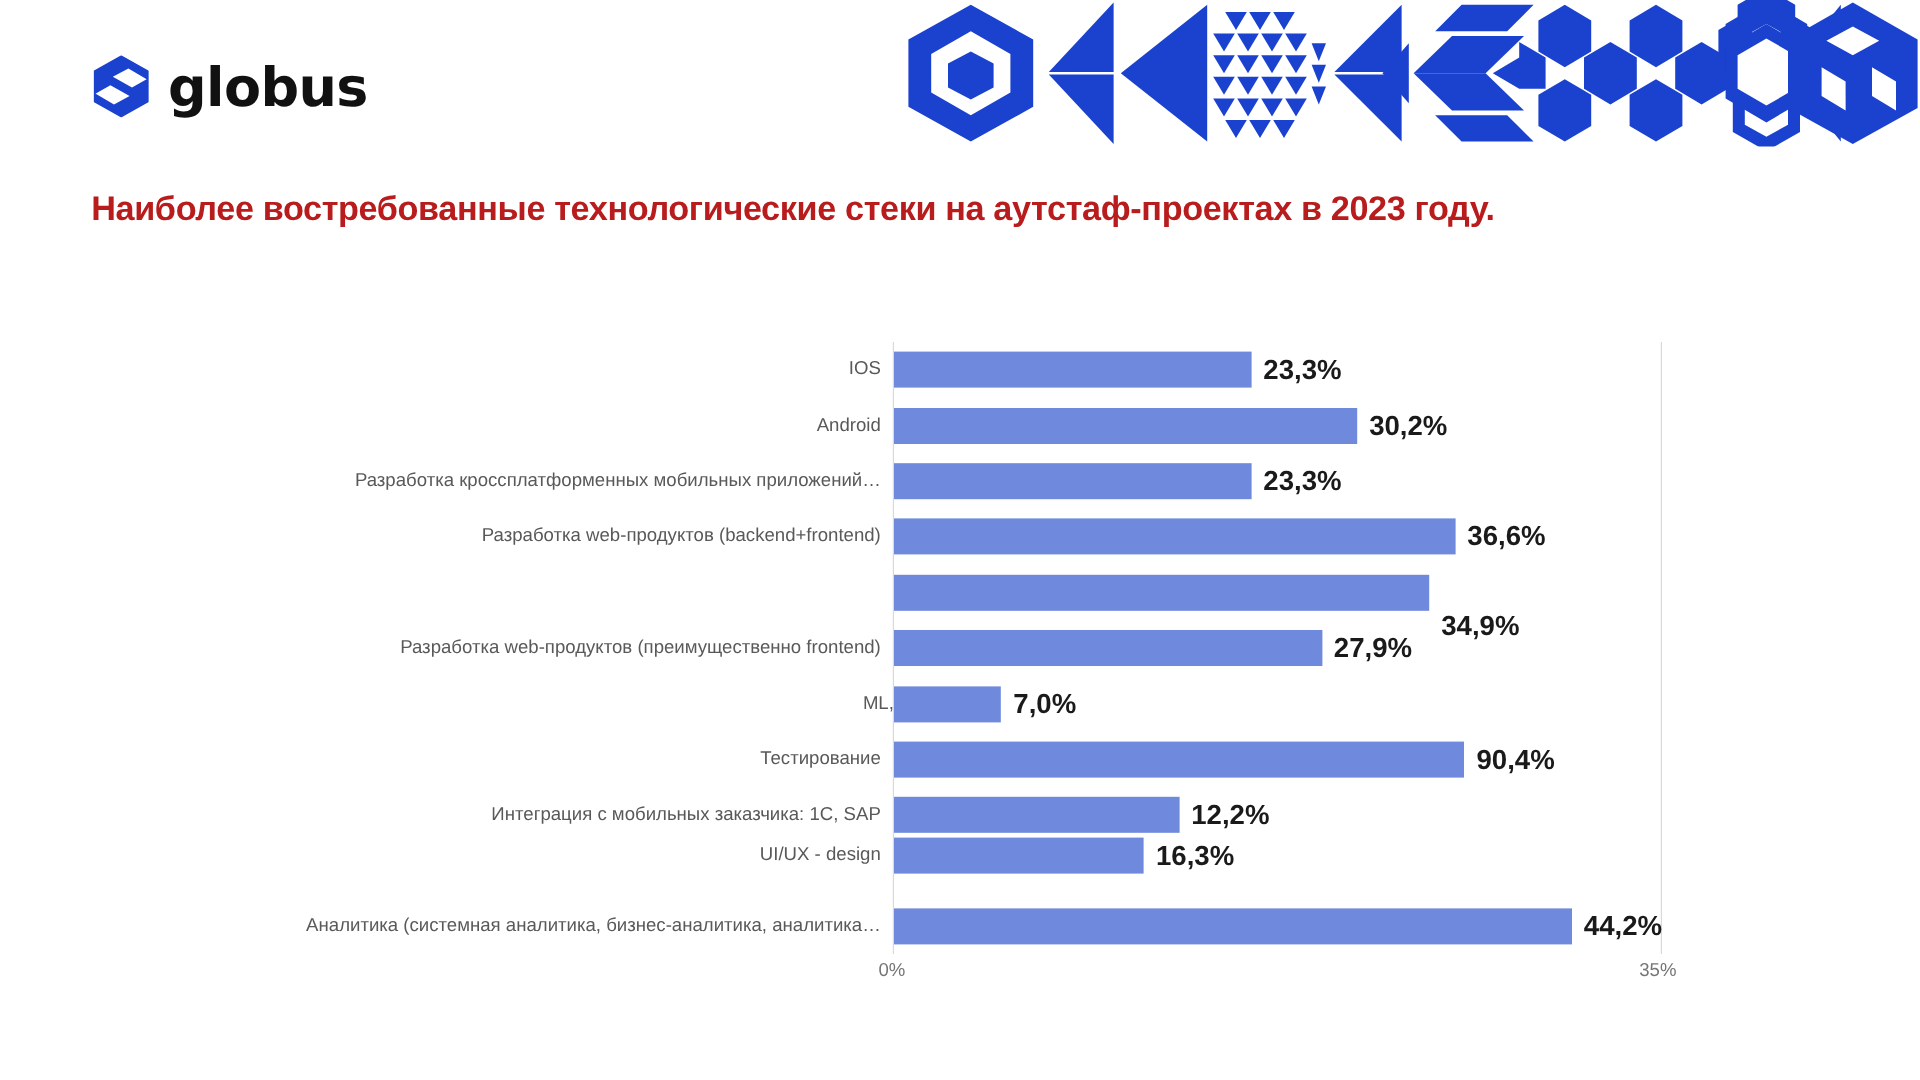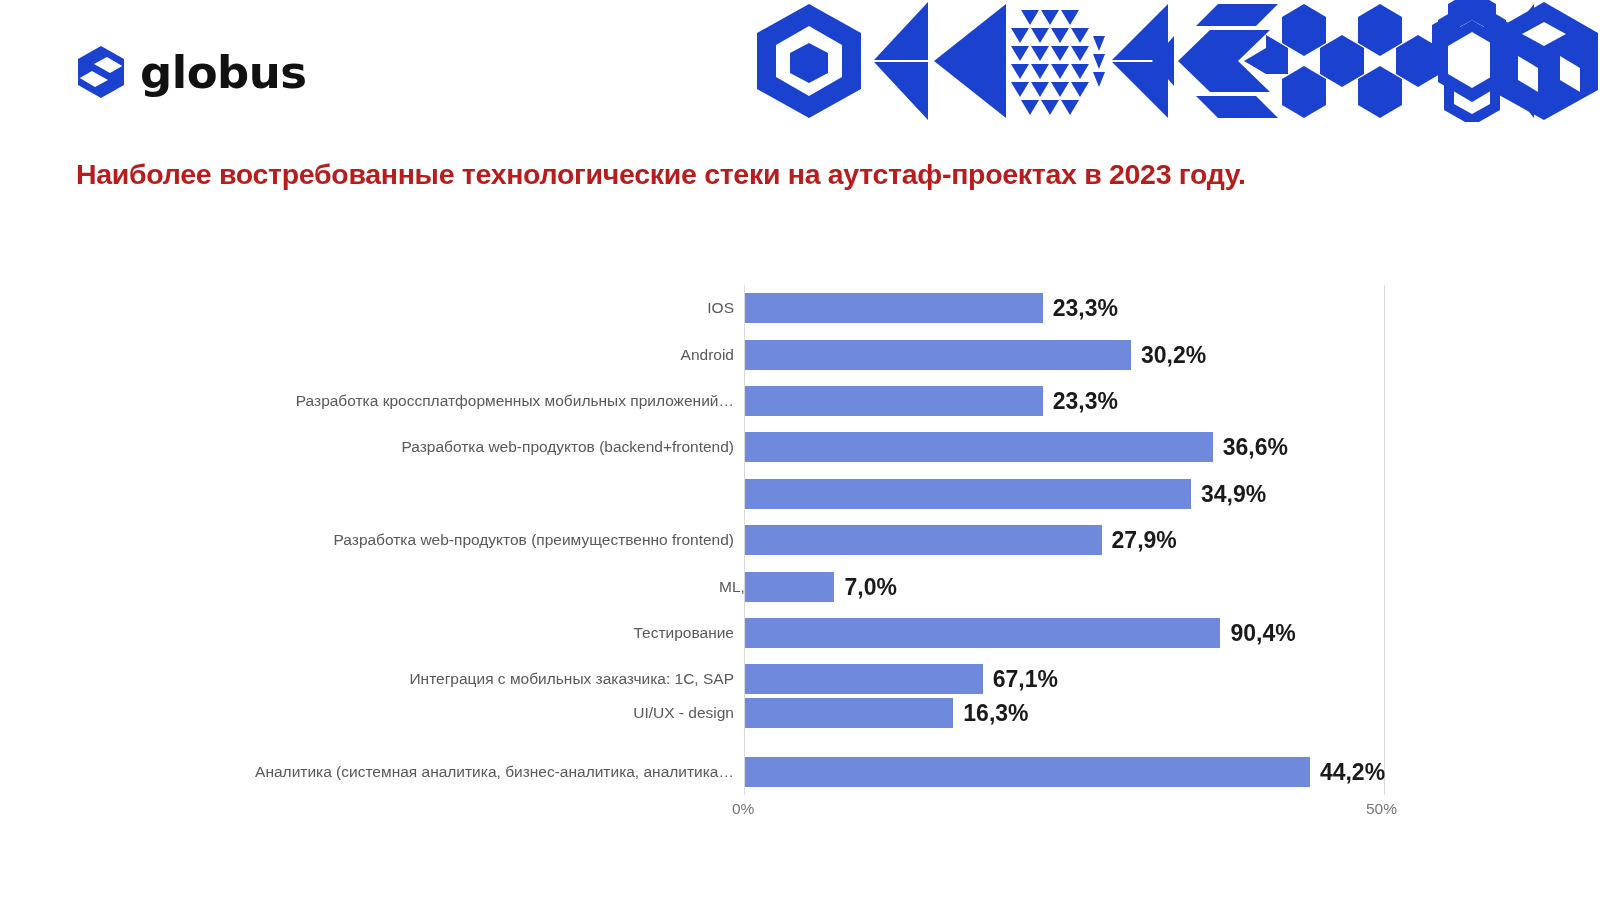--- a/index.html
+++ b/index.html
@@ -249,49 +249,49 @@
         <div class="bar" style="width: 297.774px; background: rgb(111, 137, 221);"></div>
         <div class="bar-value" style="left: 1052.77px;">23,3%</div>
       </div>
       <div class="row" style="top: 424.2px;">
         <div class="cat-label">Разработка web-продуктов (backend+frontend)</div>
         <div class="bar" style="width: 467.748px; background: rgb(111, 137, 221);"></div>
         <div class="bar-value" style="left: 1222.75px;">36,6%</div>
       </div>
       <div class="row" style="top: 470.6px;">
         <div class="bar" style="width: 446.022px; background: rgb(111, 137, 221);"></div>
-        <div class="bar-value" style="left: 1201.02px;">34,9%</div>
+        <div class="bar-value" style="left: 1201.02px; margin-top: 28px;">34,9%</div>
       </div>
       <div class="row" style="top: 517px;">
         <div class="cat-label">Разработка web-продуктов (преимущественно frontend)</div>
         <div class="bar" style="width: 356.562px; background: rgb(111, 137, 221);"></div>
         <div class="bar-value" style="left: 1111.56px;">27,9%</div>
       </div>
       <div class="row" style="top: 563.4px; padding-left: 29px;">
         <div class="cat-label">ML, AI</div>
         <div class="bar" style="width: 89.46px; background: rgb(111, 137, 221);"></div>
         <div class="bar-value" style="left: 844.46px;">7,0%</div>
       </div>
       <div class="row" style="top: 609.8px;">
         <div class="cat-label">Тестирование</div>
         <div class="bar" style="width: 475.416px; background: rgb(111, 137, 221);"></div>
         <div class="bar-value" style="left: 1230.42px;">90,4%</div>
       </div>
       <div class="row" style="top: 656.2px;">
         <div class="cat-label">Интеграция с мобильных заказчика: 1C, SAP</div>
         <div class="bar" style="width: 237.708px; background: rgb(111, 137, 221);"></div>
-        <div class="bar-value" style="left: 992.708px;">67,1%</div>
+        <div class="bar-value" style="left: 992.708px;">12,2%</div>
       </div>
       <div class="row" style="top: 690px;">
         <div class="cat-label">UI/UX - design</div>
         <div class="bar" style="width: 208.314px; background: rgb(111, 137, 221);"></div>
         <div class="bar-value" style="left: 963.314px;">16,3%</div>
       </div>
       <div class="row" style="top: 749px;">
         <div class="cat-label">Аналитика (системная аналитика, бизнес-аналитика, аналитика…</div>
         <div class="bar" style="width: 564.876px; background: rgb(111, 137, 221);"></div>
         <div class="bar-value" style="left: 1319.88px;">44,2%</div>
       </div>
     </div>
 
   <div class="tick t0">0%</div>
-  <div class="tick t50">50%</div>
+  <div class="tick t50">35%</div>
 </div>
 
 </body></html>

